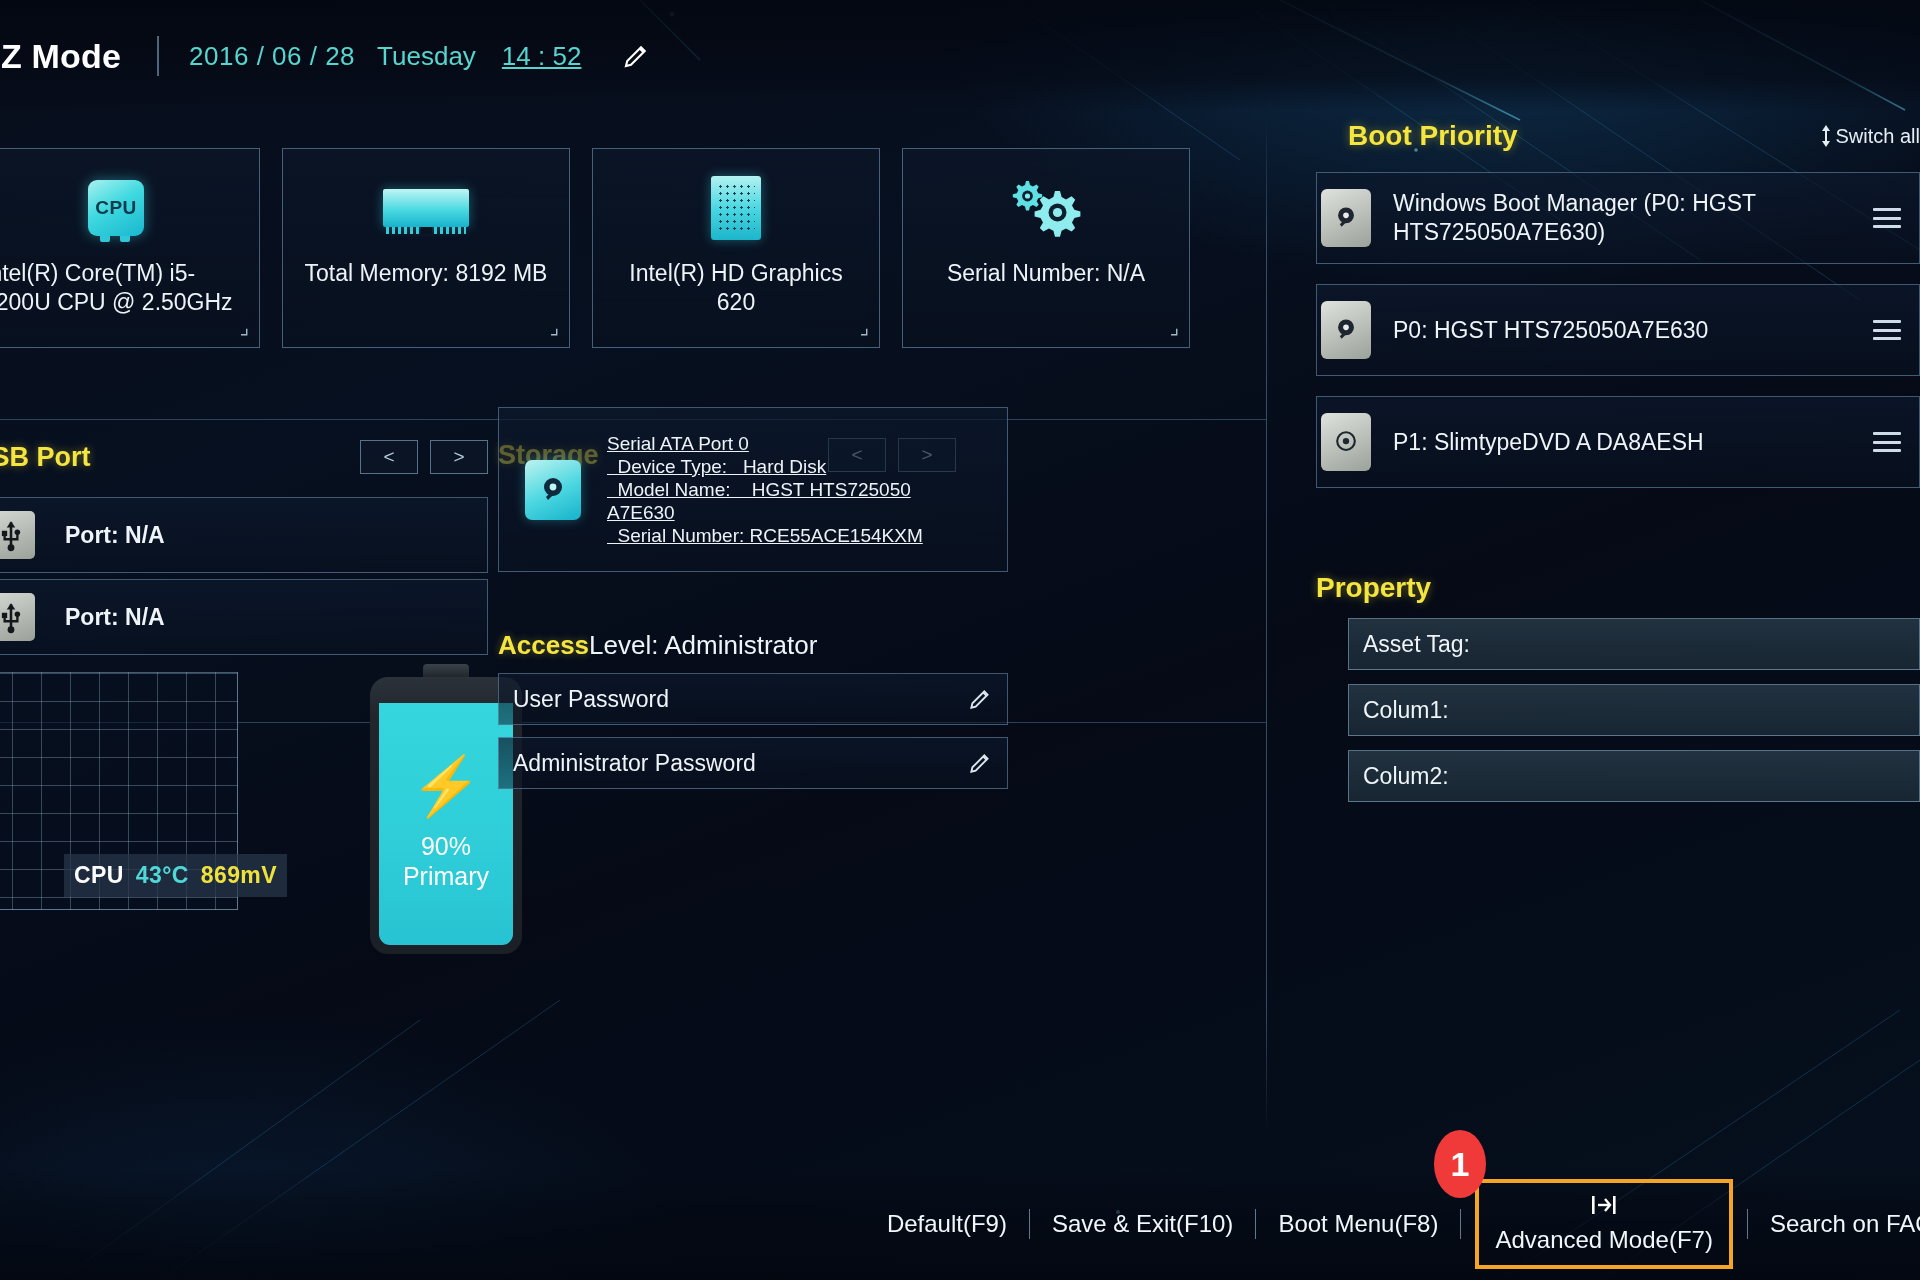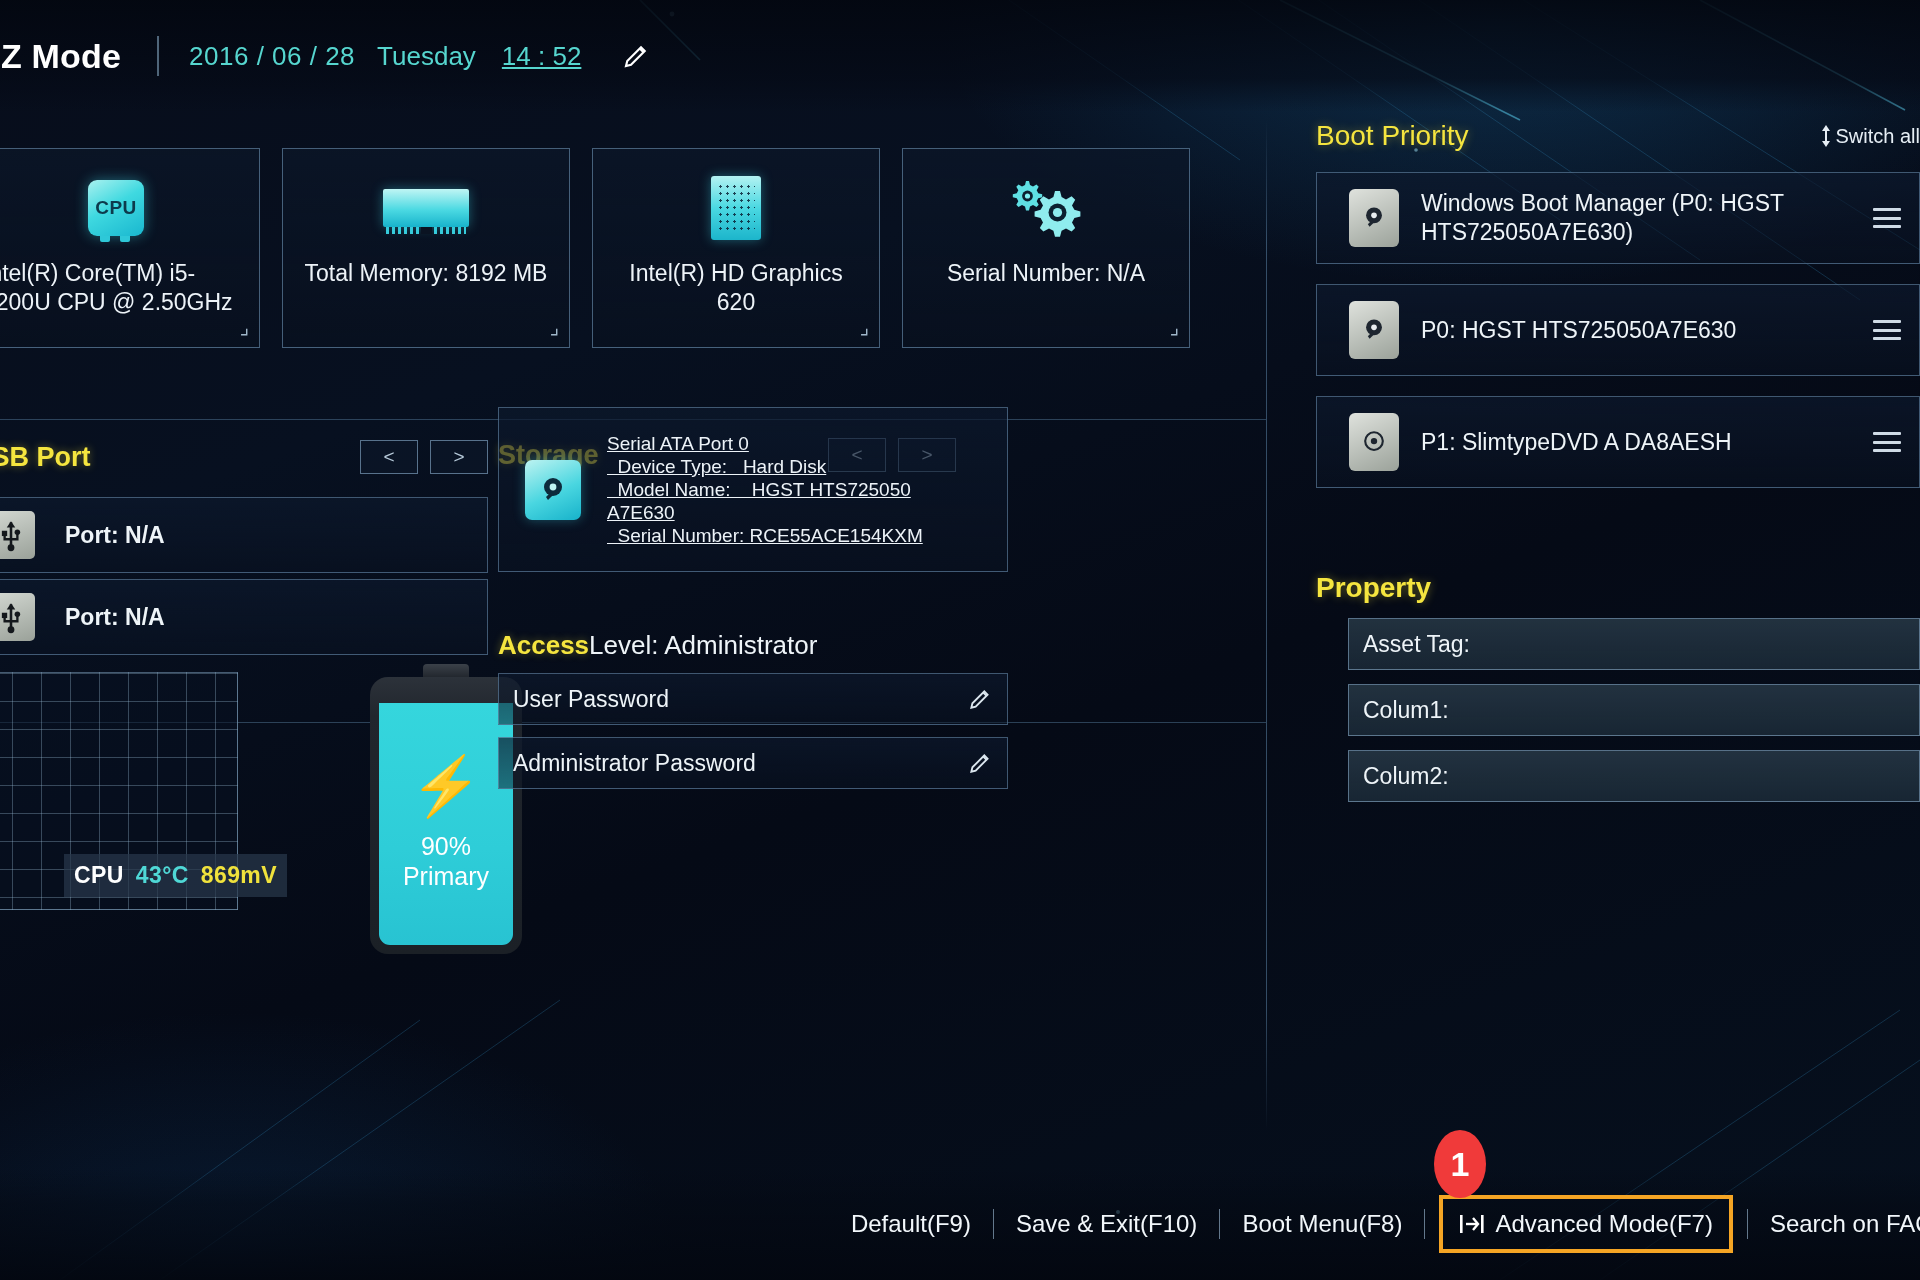--- a/index.html
+++ b/index.html
@@ -214,27 +214,27 @@
     border: 1px solid rgba(120,160,195,0.5);
     background: linear-gradient(180deg, rgba(12,24,44,0.7), rgba(9,18,34,0.5));
     display: flex; align-items: center; justify-content: space-between;
     padding: 0 14px 0 14px;
   }
   .pw-row .lbl { font-size: 23px; color: #eef4f8; }
 
   
   .right { position: absolute; left: 1316px; top: 0px; width: 604px; }
   .bp-head { display: flex; align-items: center; justify-content: space-between; margin-top: 8px; }
-  .bp-title { font-size: 28px; font-weight: normal; color: #f5e53f; text-shadow: 0 0 10px rgba(230,210,50,0.45); }
+  .bp-title { font-size: 28px; font-weight: bold; color: #f5e53f; text-shadow: 0 0 10px rgba(230,210,50,0.45); margin-left: 32px; }
   .switch-all { display: flex; align-items: center; gap: 2px; font-size: 20px; color: #e6eef5; text-align: center; }
   .boot-item {
     margin-top: 20px; height: 92px;
     border: 1px solid rgba(120,160,195,0.5);
     background: linear-gradient(180deg, rgba(12,24,44,0.72), rgba(9,18,34,0.5));
-    display: flex; align-items: center; padding: 0 18px 0 32px;
+    display: flex; align-items: center; padding: 0 18px 0 4px;
   }
   .boot-ico {
     width: 50px; height: 58px; flex: none; border-radius: 6px;
     background: linear-gradient(155deg, #dfe2dd, #9ba29a);
     display: flex; align-items: center; justify-content: center;
   }
   .boot-lbl { margin-left: 22px; flex: 1; font-size: 23px; line-height: 1.24; color: #eef4f8; }
   .burger { width: 28px; height: 20px; flex: none; display: flex; flex-direction: column; justify-content: space-between; }
   .burger i { display: block; height: 3px; background: #cfdbe6; border-radius: 1px; }
 
@@ -255,20 +255,21 @@
     padding-right: 0px; z-index: 6;
   }
   .bottom-inner { display: flex; align-items: center; gap: 0px; margin-right: -36px; }
   .bitem {
     font-size: 24px; color: #f2f7fb; padding: 0 22px; white-space: nowrap;
   }
   .bsep { width: 1px; height: 30px; background: #63788c; }
   .bitem.hl {
     border: 4px solid #f5a524; padding: 11px 16px; display: flex; align-items: center; gap: 10px;
     margin: 16px 14px;
+    flex-direction: column;
   }
   .badge-1 {
     position: absolute; left: 1434px; bottom: 82px;
     width: 52px; height: 68px; border-radius: 26px/34px;
     background: #f03a3a; color: #fff; font-size: 34px; font-weight: bold;
     display: flex; align-items: center; justify-content: center;
     z-index: 7;
   }
   .adv-ico { display: flex; align-items: center; }
 </style>

